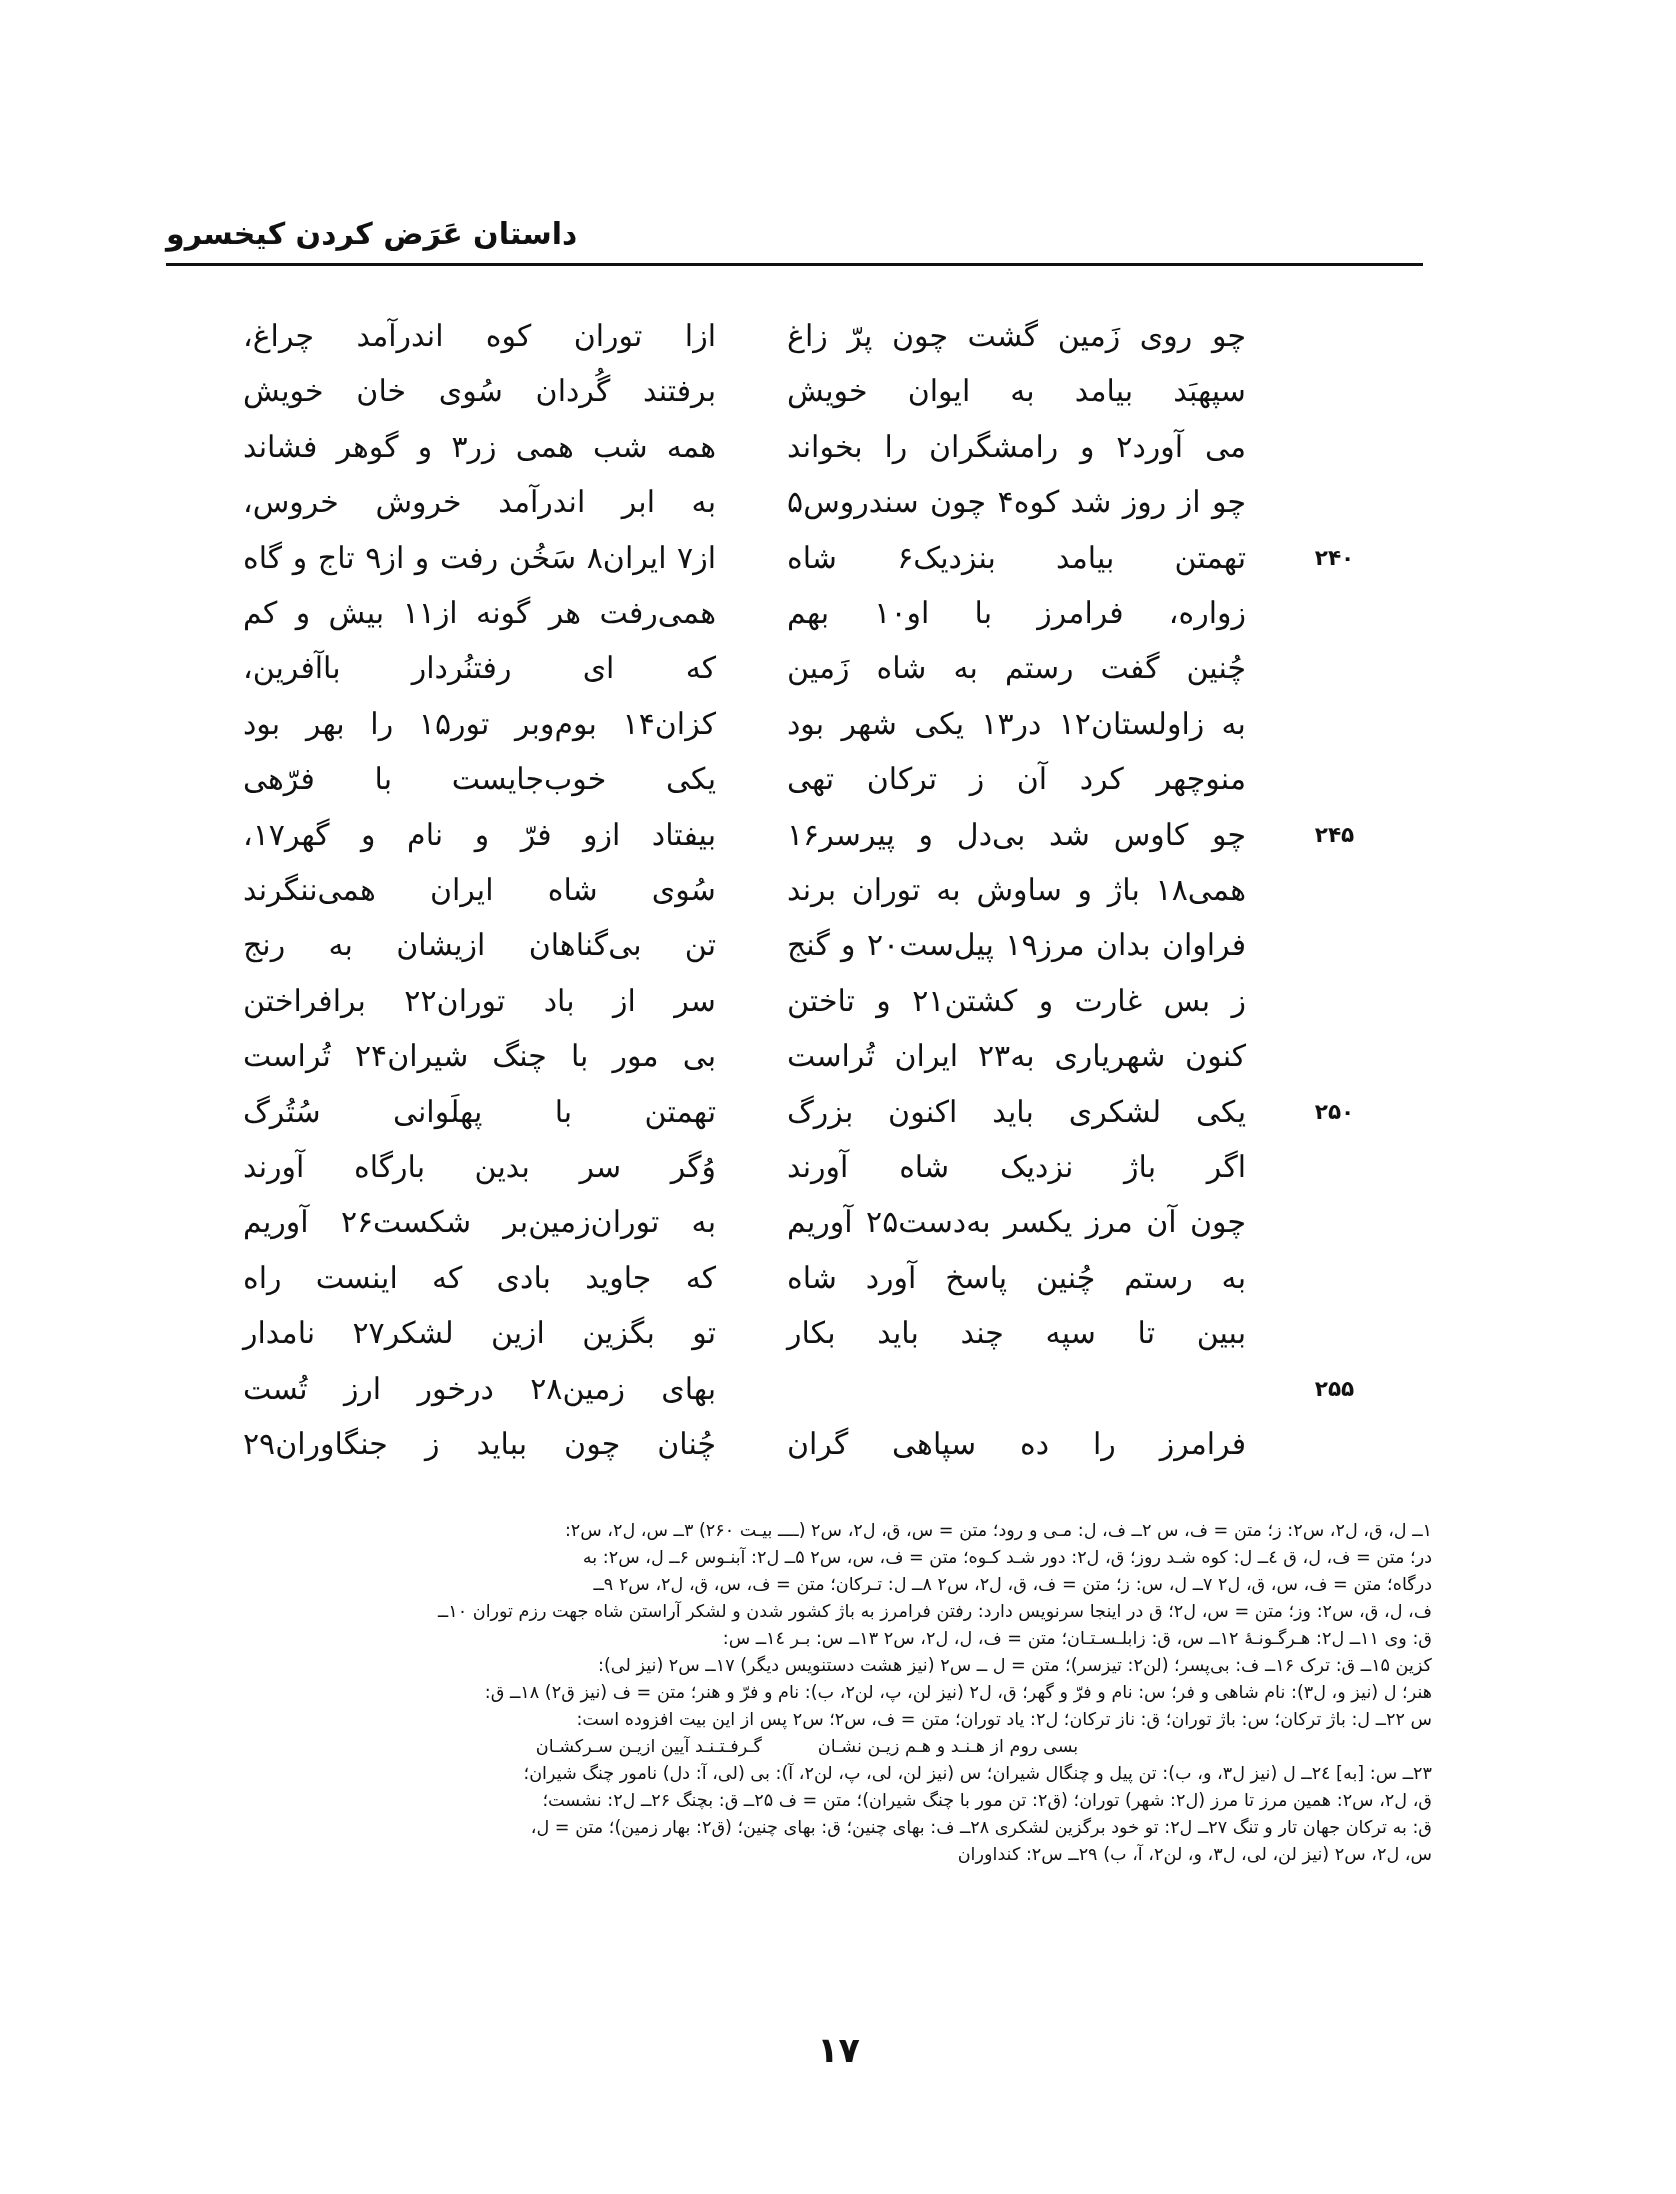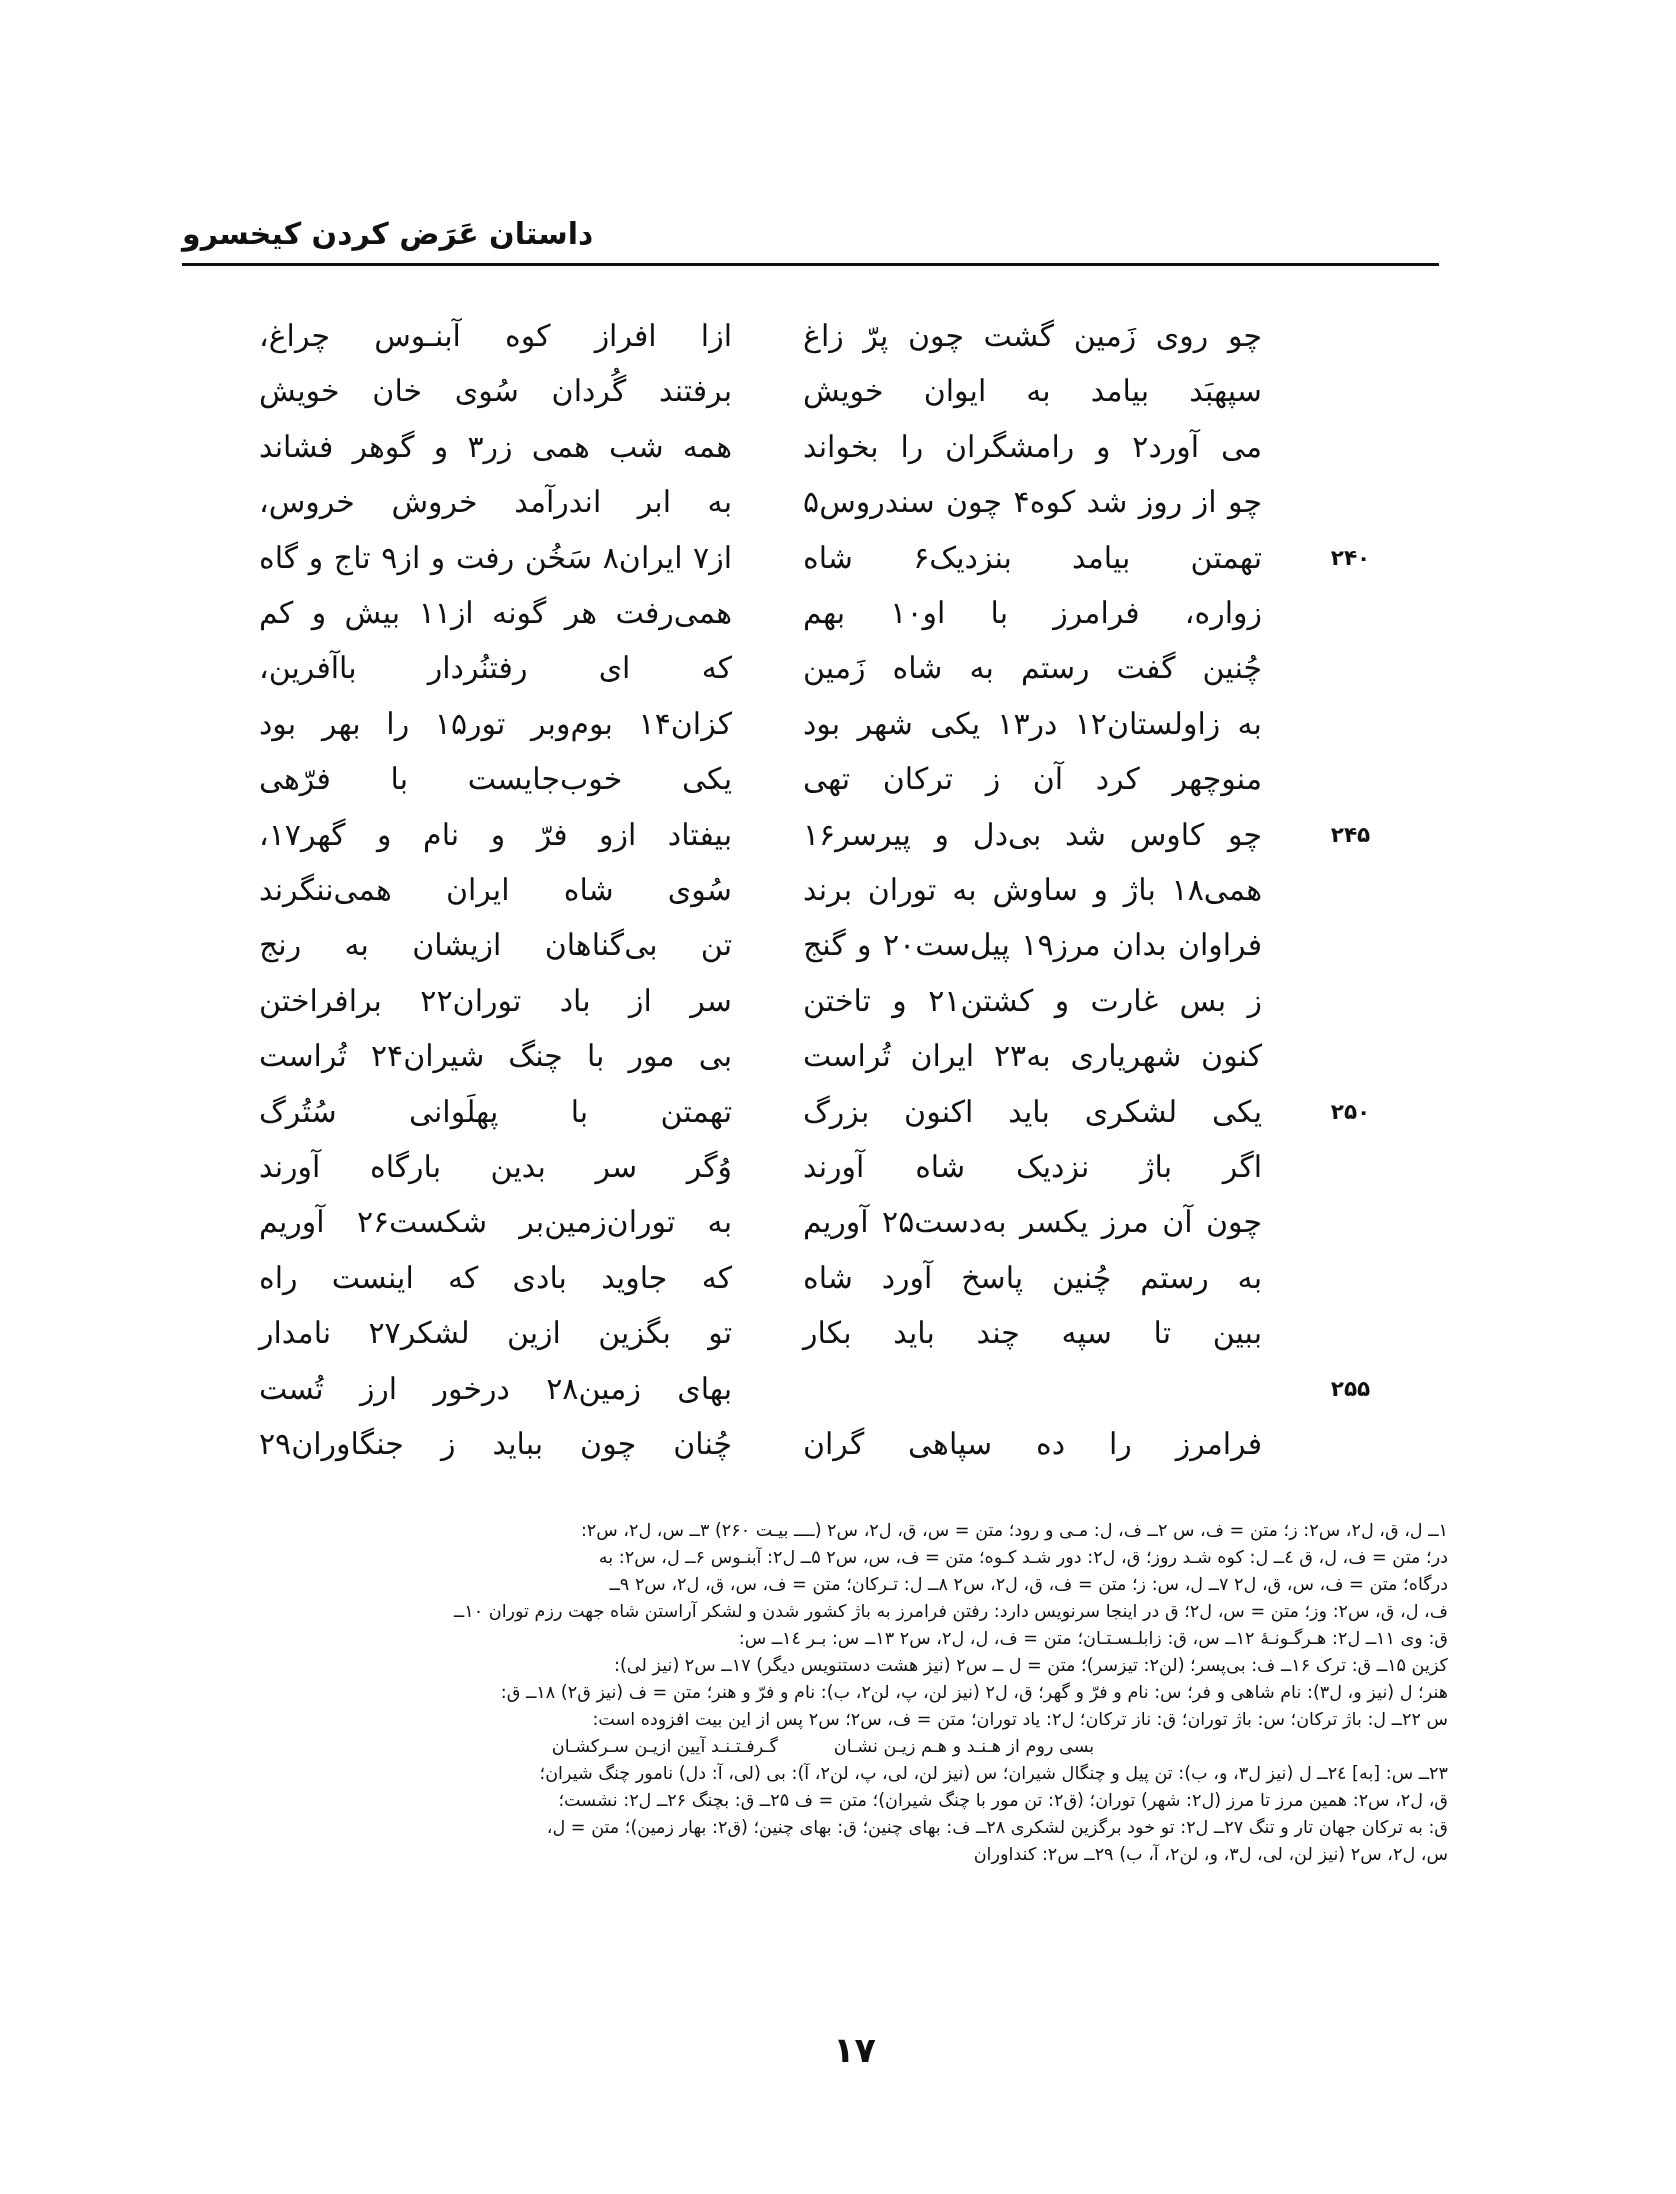--- a/index.html
+++ b/index.html
@@ -1,20 +1,20 @@
 <!DOCTYPE html>
 <html style="font-size:10.8px"><head>
   <meta charset="utf-8">
   <style>
     html, body { margin: 0; padding: 0; background: #ffffff; }
     body {
       width: 1677px; height: 2194px; position: relative; overflow: hidden;
       font-family: "DejaVu Serif", "Liberation Serif", serif; color: #111;
     }
-    .page { position: absolute; left: 16px; top: 0; width: 1470px; height: 2194px; }
+    .page { position: absolute; left: 0; top: 0; width: 1470px; height: 2194px; }
     .header-title {
       position: absolute; left: 166px; top: 213px; width: 540px;
       direction: rtl; text-align: left;
       font-family: "DejaVu Sans", sans-serif; font-weight: bold; font-size: 30px; line-height: 41px;
     }
     .header-rule {
       position: absolute; left: 166px; top: 263px; width: 1257px; height: 3.4px; background: #111;
     }
     .verses { position: absolute; top: 307px; left: 0; width: 1677px; }
     .verse-row { position: absolute; left: 0; width: 1677px; height: 57px; }
@@ -42,21 +42,21 @@
 </head>
 <body>
 
 <div class="page">
   <div class="header-title">داستان عَرَض کردن کیخسرو</div>
   <div class="header-rule"></div>
 
   <div class="verses" id="verses">
       <div class="verse-row" style="top: 0px;">
         <div class="hemistich right">چو روی زَمین گشت چون پرّ زاغ</div>
-        <div class="hemistich left">ازا افراز کوه آبنـوس چراغ،</div>
+        <div class="hemistich left">ازا توران کوه اندرآمد چراغ،</div>
         <div class="line-number"></div>
       </div>
       <div class="verse-row" style="top: 55px;">
         <div class="hemistich right">سپهبَد بیامد به ایوان خویش</div>
         <div class="hemistich left">برفتند گُردان سُوی خان خویش</div>
         <div class="line-number"></div>
       </div>
       <div class="verse-row" style="top: 111px;">
         <div class="hemistich right">می آورد۲ و رامشگران را بخواند</div>
         <div class="hemistich left">همه شب همی زر۳ و گوهر فشاند</div>

